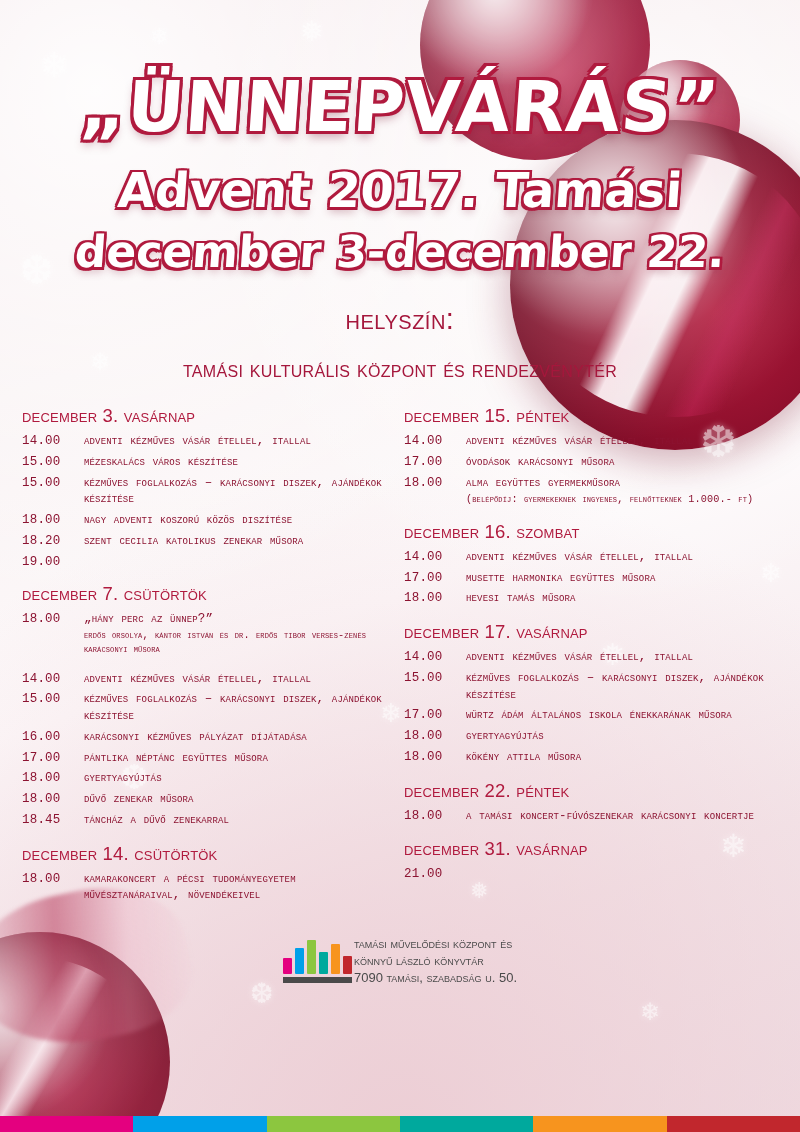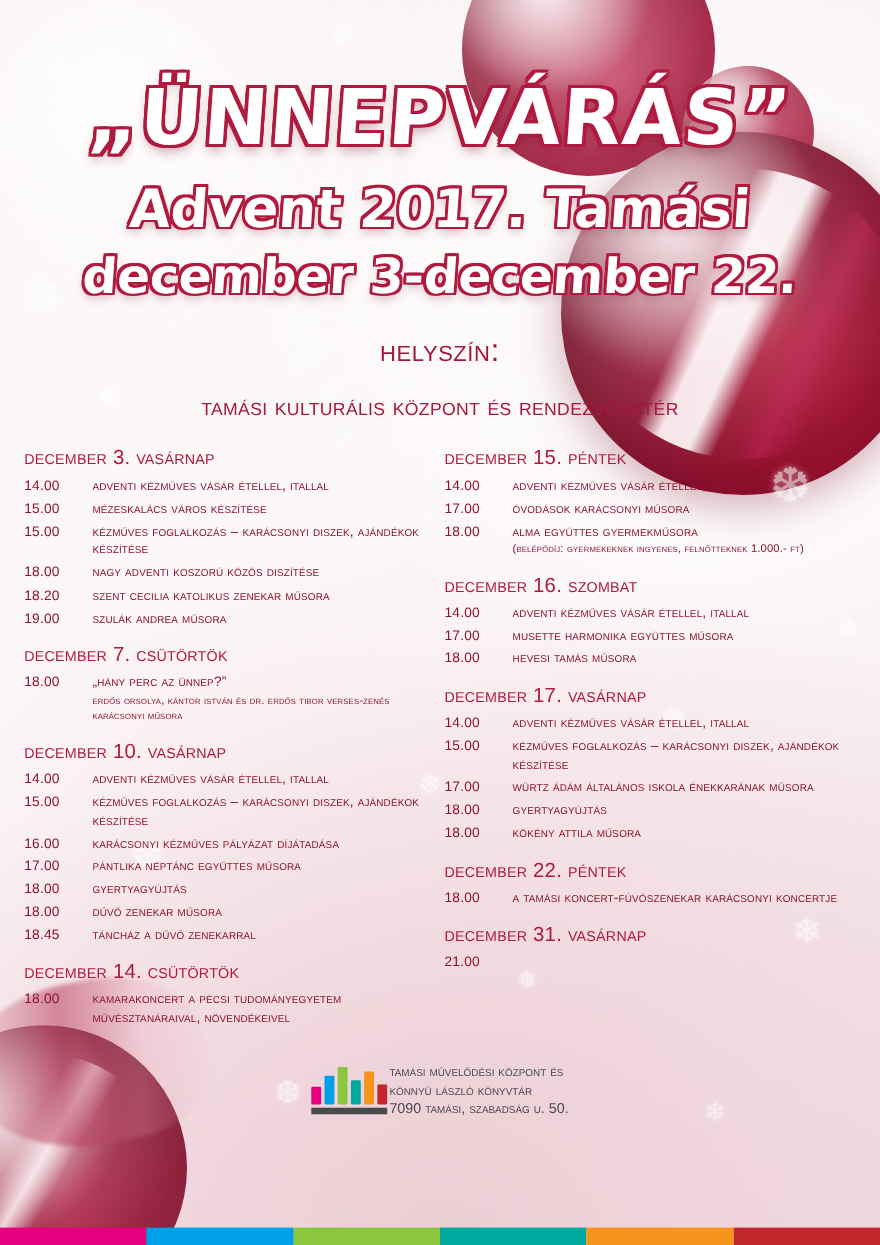--- a/index.html
+++ b/index.html
@@ -200,20 +200,21 @@
     color: #b01a3e;
     margin: 0 0 6px 0;
     font-variant: small-caps;
     text-transform: lowercase;
     letter-spacing: .2px;
   }
   .event-row {
     display: flex;
     align-items: flex-start;
     margin-bottom: 4px;
+    font-family: Liberation Mono, monospace;
   }
   .event-time {
     width: 62px;
     flex: 0 0 62px;
     font-size: 12.5px;
     color: #8c1331;
     font-variant: small-caps;
     text-transform: lowercase;
     letter-spacing: .2px;
     padding-top: 1px;
@@ -362,32 +363,30 @@
           <div class="event-row">
             <div class="event-time">18.00</div>
             <div class="event-desc">Nagy adventi koszorú közös diszítése</div>
           </div>
           <div class="event-row">
             <div class="event-time">18.20</div>
             <div class="event-desc">Szent Cecilia Katolikus Zenekar műsora</div>
           </div>
           <div class="event-row">
             <div class="event-time">19.00</div>
-            <div class="event-desc">SZULÁK ANDREA műsora</div>
           </div>
         </div>
         <div class="day-block">
           <div class="day-title">December 7. csütörtök</div>
           <div class="event-row">
             <div class="event-time">18.00</div>
             <div class="event-desc">„Hány perc az ünnep?”<span class="event-note">Erdős Orsolya, Kántor István és Dr. Erdős Tibor verses-zenés karácsonyi műsora</span></div>
           </div>
         </div>
         <div class="day-block">
-          <div class="day-title">December 10. vasárnap</div>
           <div class="event-row">
             <div class="event-time">14.00</div>
             <div class="event-desc">Adventi kézműves vásár étellel, itallal</div>
           </div>
           <div class="event-row">
             <div class="event-time">15.00</div>
             <div class="event-desc">Kézműves foglalkozás – karácsonyi diszek, ajándékok készítése</div>
           </div>
           <div class="event-row">
             <div class="event-time">16.00</div>

